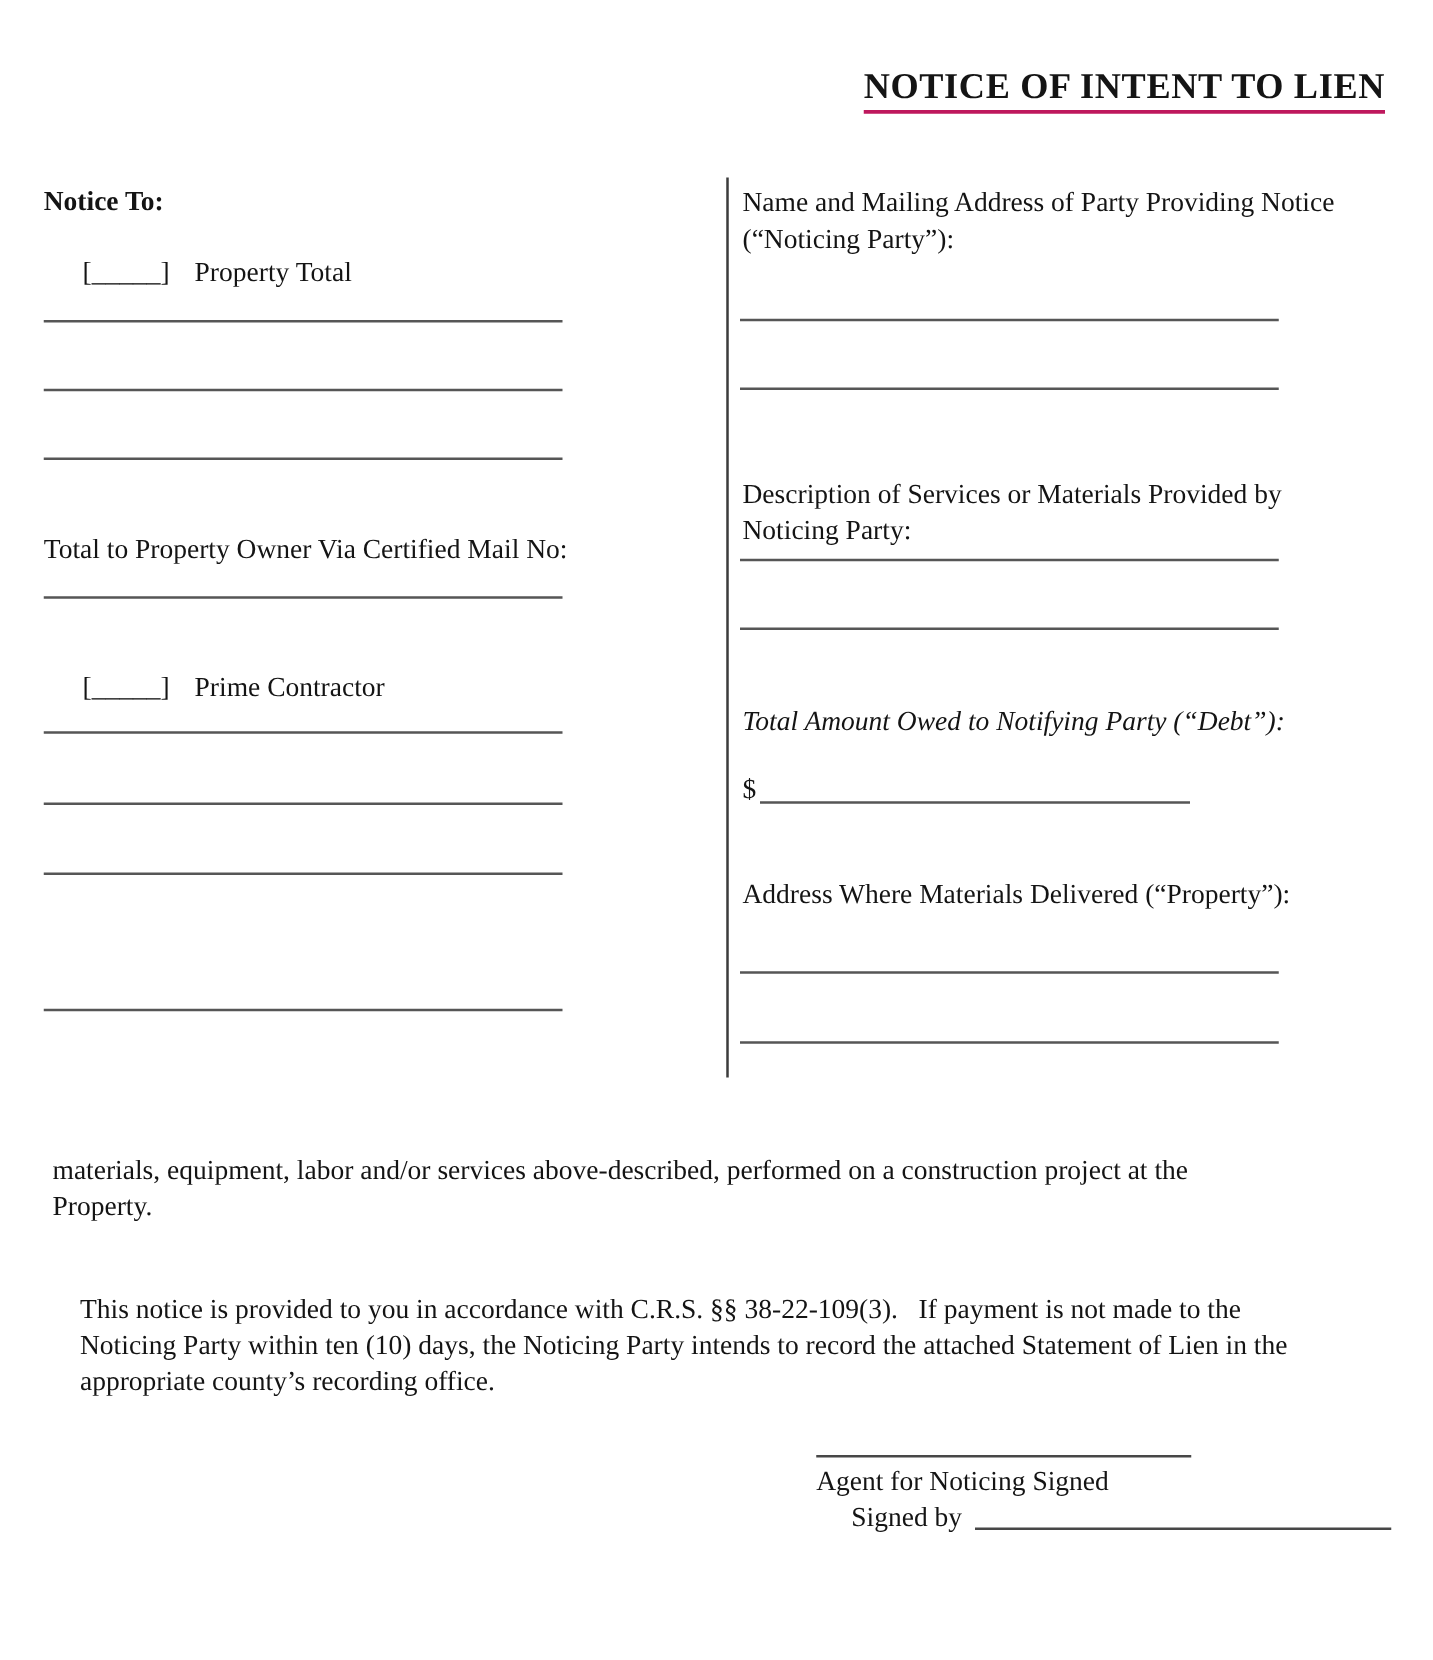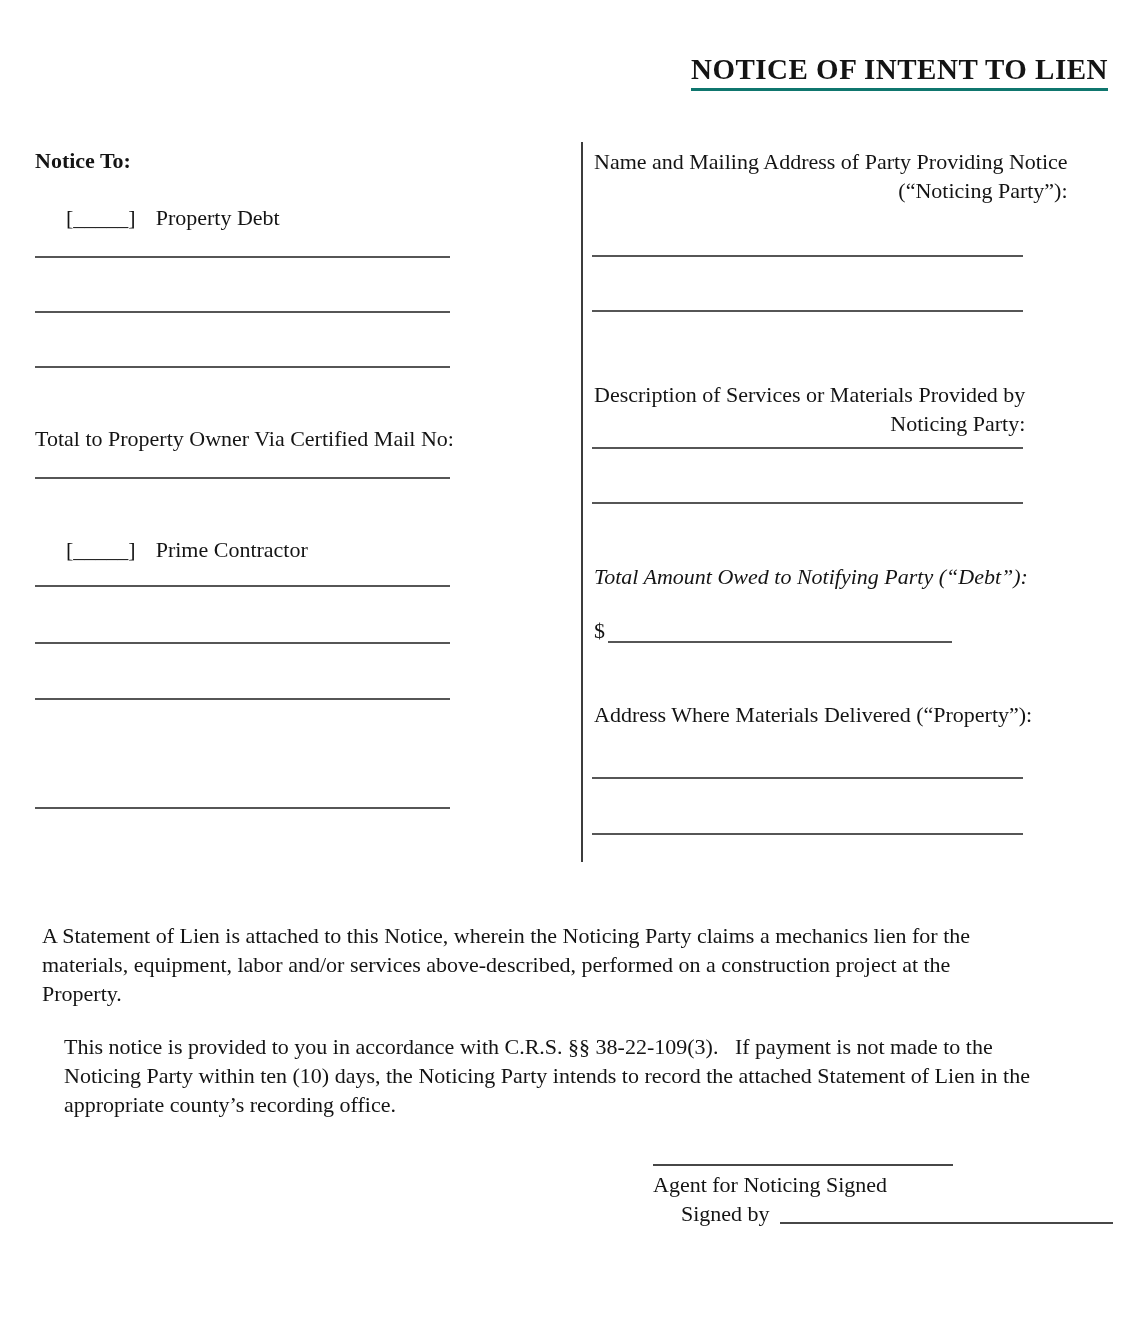--- a/index.html
+++ b/index.html
@@ -17,34 +17,34 @@
     font-size: 22px;
     overflow: hidden;
   }
   .doc-title {
     position: absolute;
     top: 53px;
     right: 38px;
     font-size: 29px;
     font-weight: bold;
     letter-spacing: 0.5px;
-    border-bottom: 3px solid #0f766e;
+    border-bottom: 3px solid #be185d;
     padding-bottom: 2px;
     white-space: nowrap;
   }
   .label {
     position: absolute;
     line-height: 29px;
     white-space: nowrap;
   }
   .label-block {
     position: absolute;
     line-height: 29px;
   }
-  .label-block div { white-space: nowrap; text-align: right; }
+  .label-block div { white-space: nowrap; }
   .bold { font-weight: bold; }
   .fline {
     position: absolute;
     height: 2px;
     background: #565656;
   }
   .vdivider {
     position: absolute;
     width: 2px;
     background: #3c3c3c;
@@ -92,21 +92,21 @@
 </head>
 <body>
 
 <div class="page">
 
   <div class="doc-title">NOTICE OF INTENT TO LIEN</div>
 
   <div class="label bold" style="left:35px; top:146px;">Notice To:</div>
 
   <div class="cbrow" style="left:35px; top:203px;">
-    <span class="bracket">[_____]</span><span class="cblabel">Property Debt</span>
+    <span class="bracket">[_____]</span><span class="cblabel">Property Total</span>
   </div>
 
   <div class="fline" style="left:35px; top:256px; width:415px;"></div>
   <div class="fline" style="left:35px; top:311px; width:415px;"></div>
   <div class="fline" style="left:35px; top:366px; width:415px;"></div>
 
   <div class="label" style="left:35px; top:424px;">Total to Property Owner Via Certified Mail No:</div>
   <div class="fline" style="left:35px; top:477px; width:415px;"></div>
 
   <div class="cbrow" style="left:35px; top:535px;">
@@ -137,21 +137,20 @@
 
   <div class="label" style="left:594px; top:562px;font-style:italic;">Total Amount Owed to Notifying Party (“Debt”):</div>
   <div class="dollar-row label" style="left:594px; top:616px;">$</div>
   <div class="fline" style="left:608px; top:641px; width:344px;"></div>
 
   <div class="label" style="left:594px; top:700px;">Address Where Materials Delivered (“Property”):</div>
   <div class="fline" style="left:592px; top:777px; width:431px;"></div>
   <div class="fline" style="left:592px; top:833px; width:431px;"></div>
 
   <div class="para" style="top:921px;">
-    <div>A Statement of Lien is attached to this Notice, wherein the Noticing Party claims a mechanics lien for the</div>
     <div>materials, equipment, labor and/or services above-described, performed on a construction project at the</div>
     <div>Property.</div>
   </div>
 
   <div class="para" style="top:1032px;margin-left:22px;">
     <div>This notice is provided to you in accordance with C.R.S. §§ 38-22-109(3).   If payment is not made to the</div>
     <div>Noticing Party within ten (10) days, the Noticing Party intends to record the attached Statement of Lien in the</div>
     <div>appropriate county’s recording office.</div>
   </div>
 

